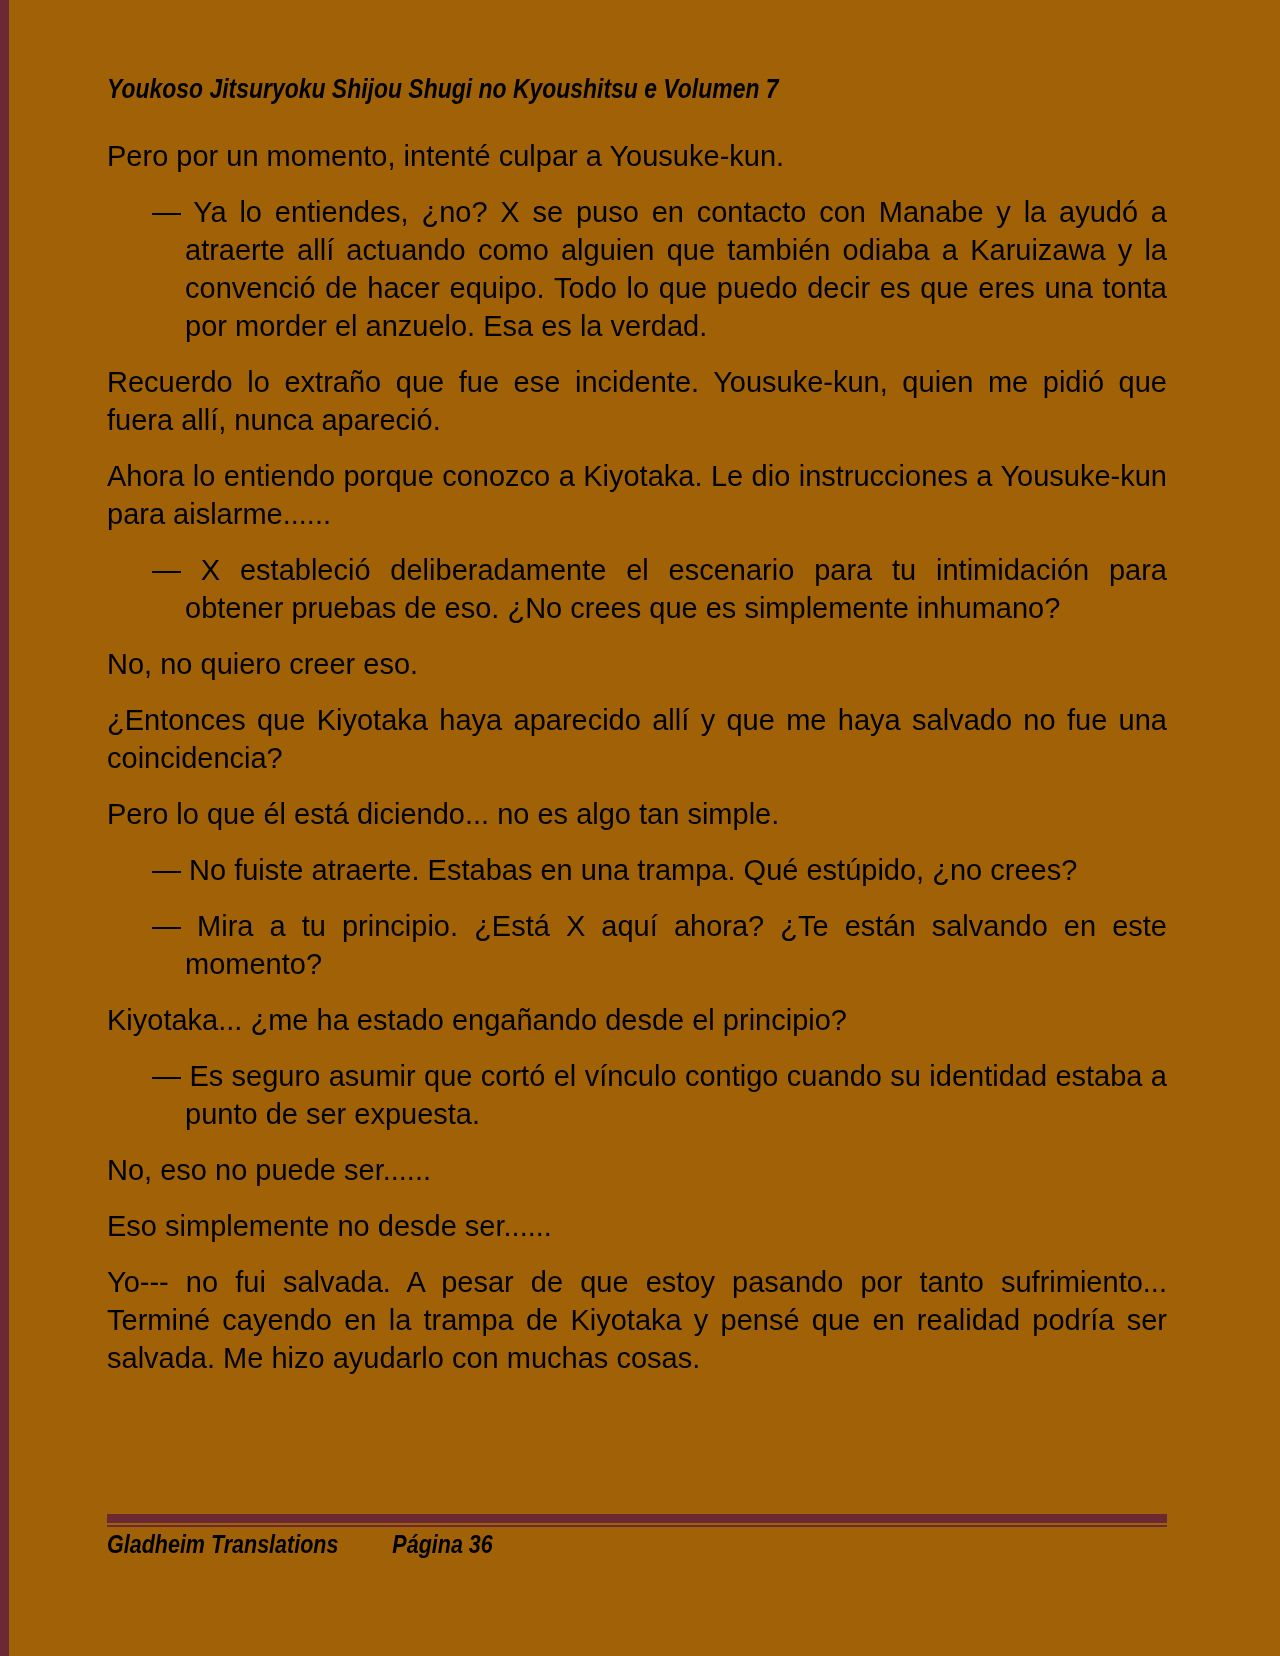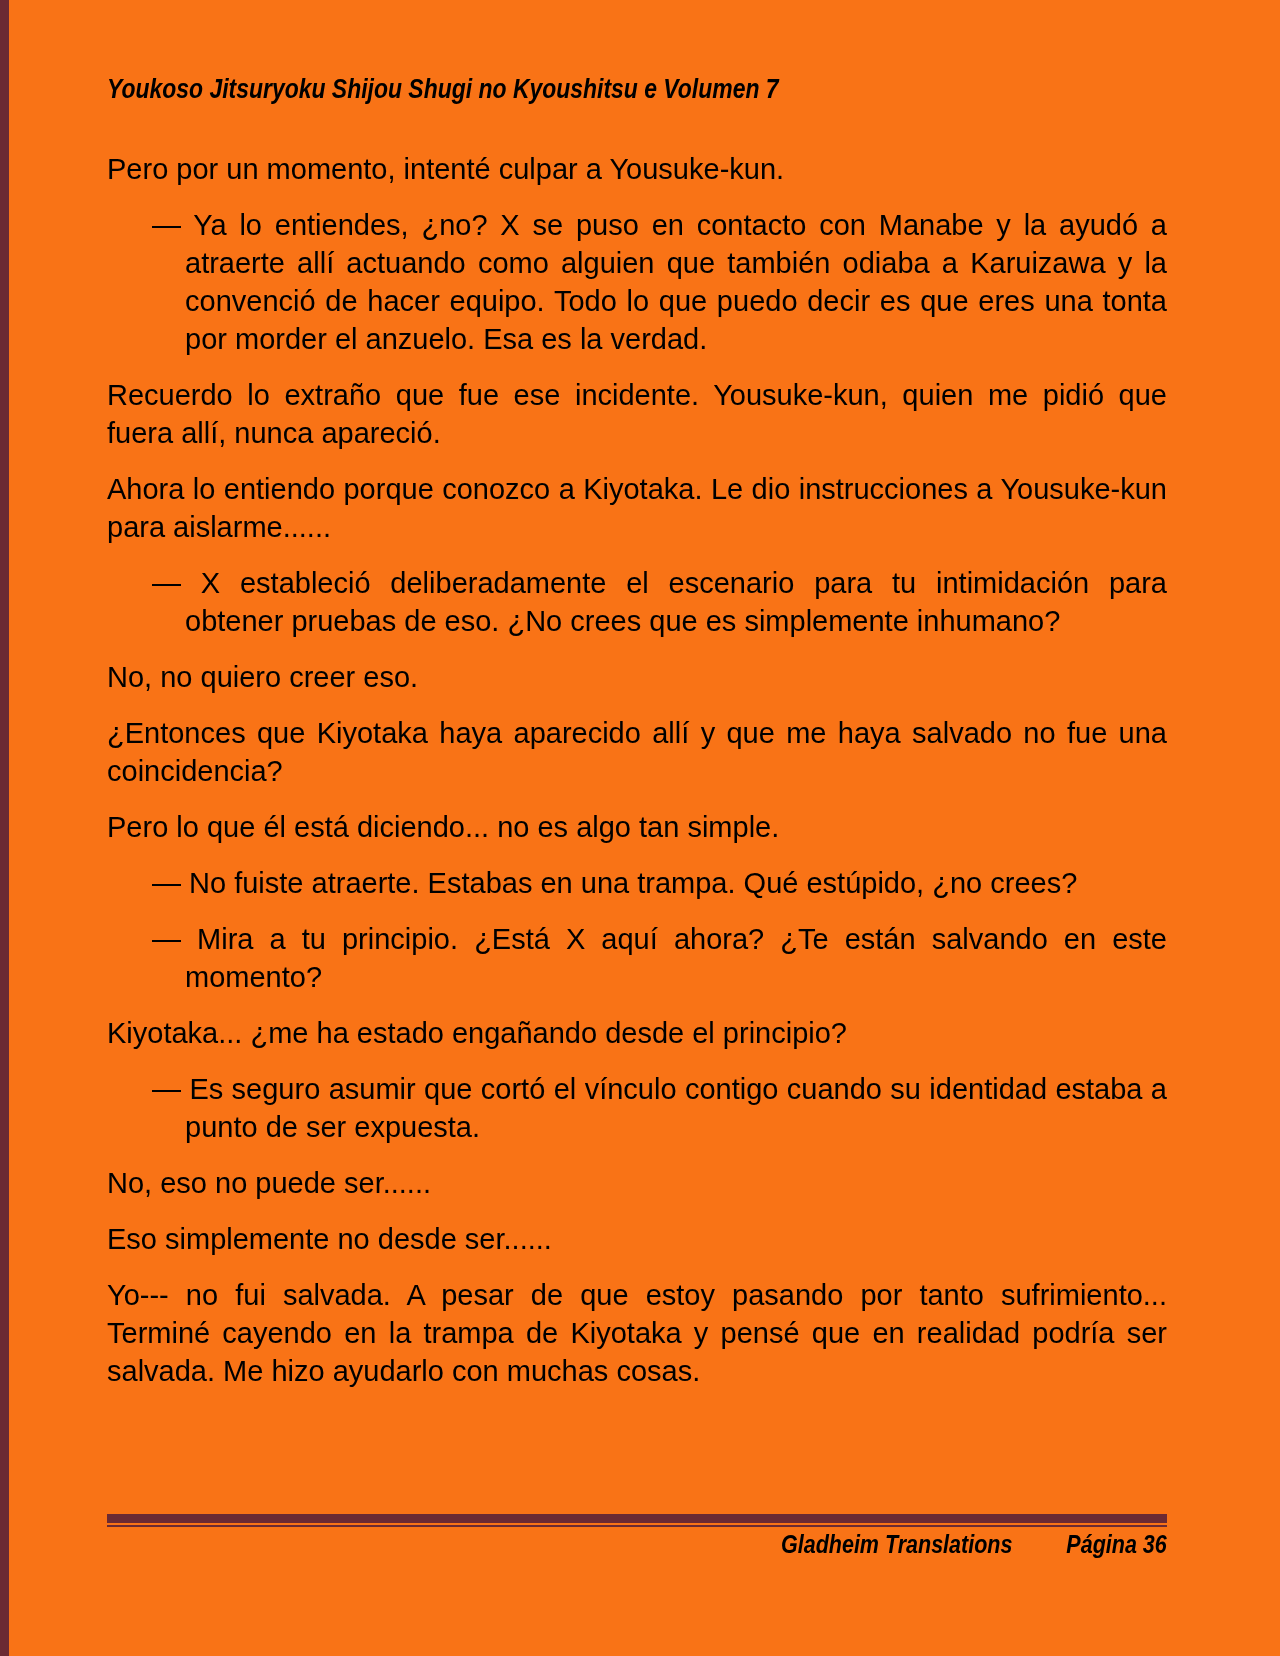--- a/index.html
+++ b/index.html
@@ -1,20 +1,20 @@
 <!DOCTYPE html>
 <html><head>
 <meta charset="utf-8">
 <style>
   html, body { margin: 0; padding: 0; background: #ffffff; }
   .page-root {
     position: relative;
     width: 1280px;
     height: 1656px;
-    background: #f97316;
+    background: #a16207;
     overflow: hidden;
     font-family: "Liberation Sans", sans-serif;
     color: #000000;
   }
   .edge-bar {
     position: absolute;
     left: 0; top: 0;
     width: 9px; height: 1656px;
     background: #6b2a33;
   }
@@ -38,38 +38,37 @@
     transform: scaleX(0.85);
     transform-origin: left top;
   }
   .doc-content {
     position: absolute;
     left: 107px; top: 137px;
     width: 1060px;
     font-size: 29px;
     line-height: 38px;
     text-align: justify;
-    margin-top: 13px;
   }
   .para { margin: 0 0 18px 0; }
   .para.quote {
     padding-left: 78px;
     text-indent: -33px;
   }
   .doc-footer {
     position: absolute;
     left: 107px; top: 1514px;
     width: 1060px;
   }
   .rule-thick { height: 9px; background: #6b2a33; }
   .rule-thin  { height: 2px; background: #6b2a33; margin-top: 2px; }
   .footer-row {
     margin-top: 3px;
     display: flex;
-    justify-content: flex-end;
+    justify-content: flex-start;
     align-items: flex-start;
   }
   .footer-row .deco-text { font-size: 25px; line-height: 28px; }
   .origin-left  { transform: scaleX(0.86); transform-origin: left top; }
   .origin-right { transform: scaleX(0.86); transform-origin: right top; }
 </style>
 </head>
 <body>
 
 <div class="page-root">

